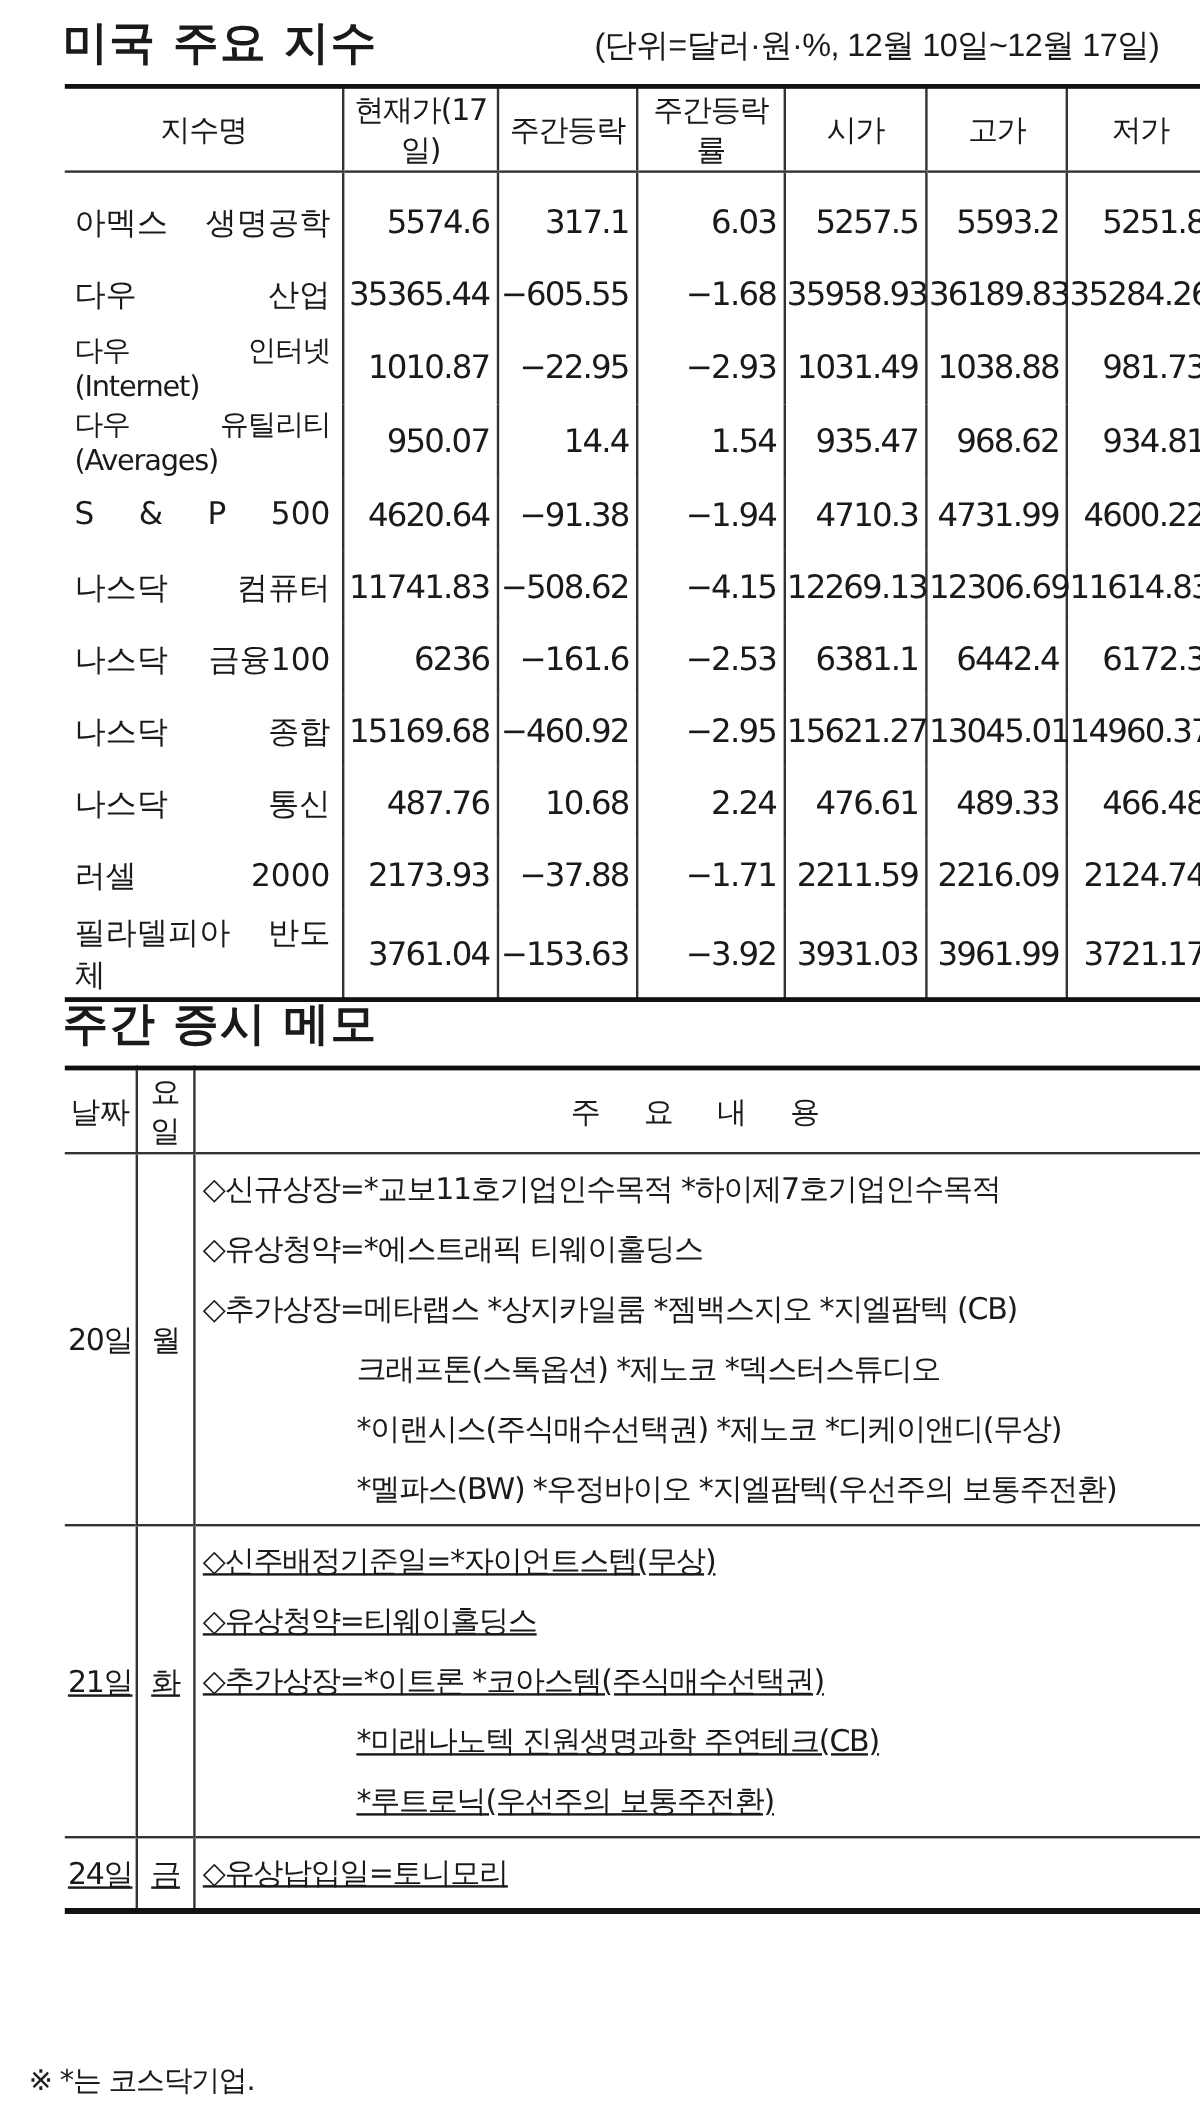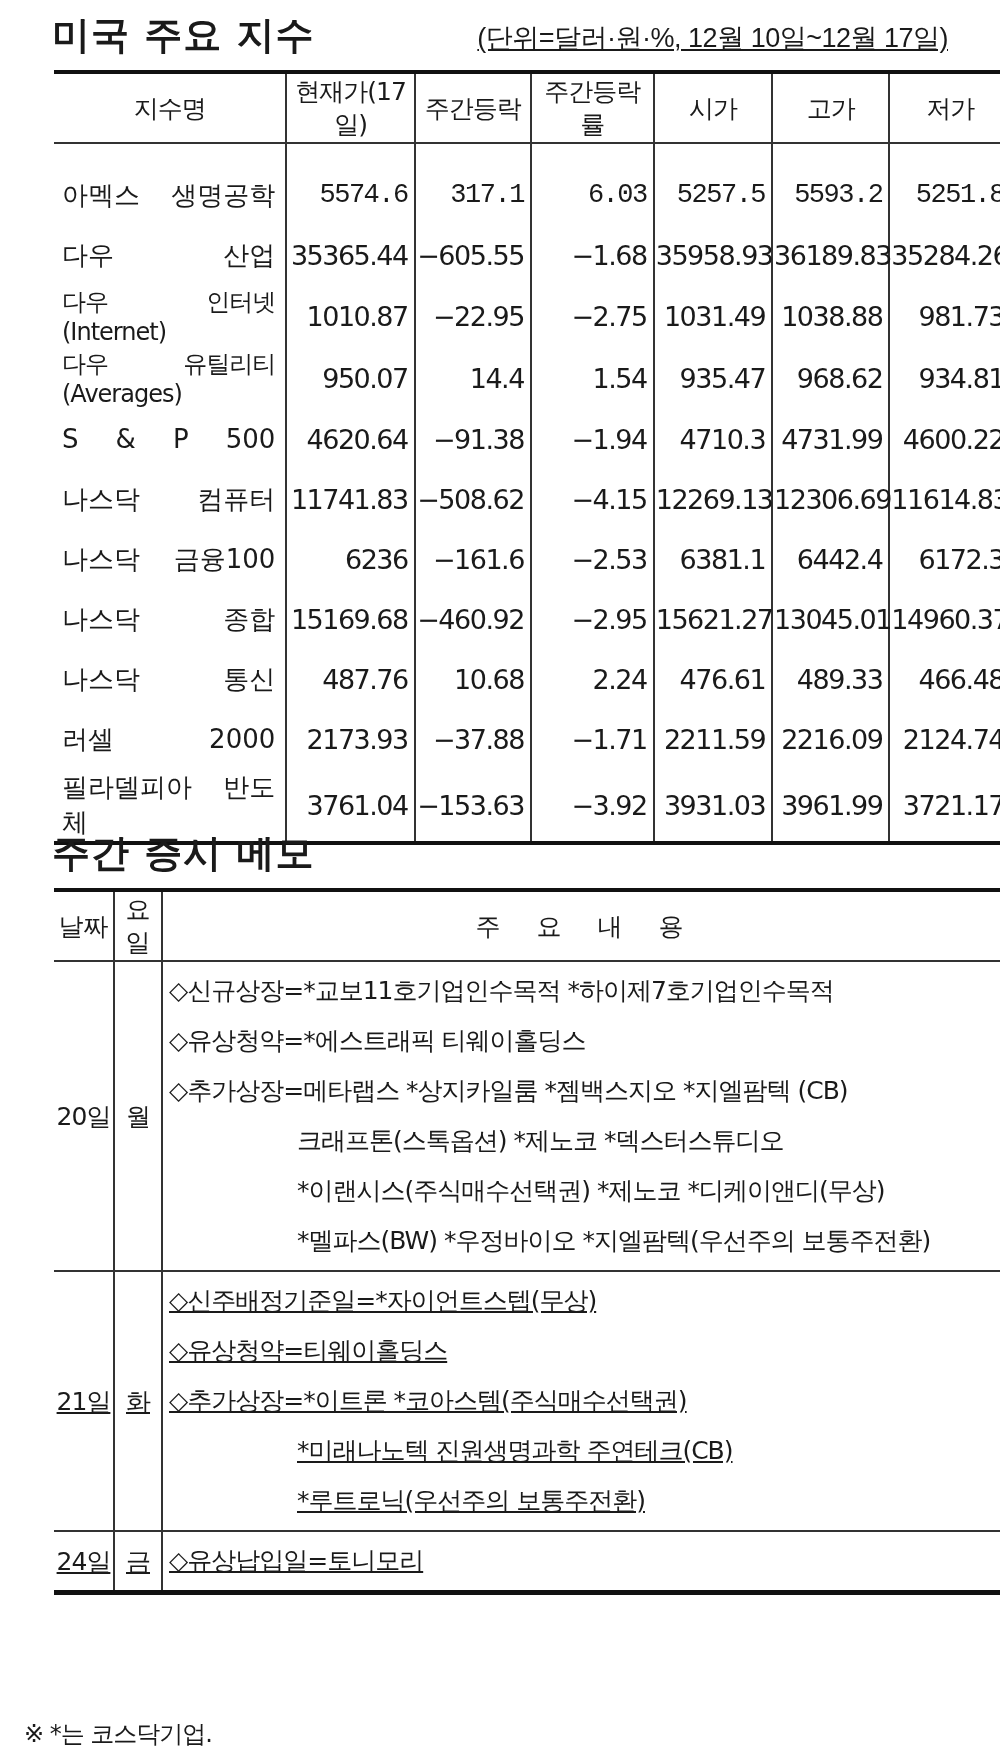--- a/index.html
+++ b/index.html
@@ -1,28 +1,28 @@
 <!DOCTYPE html>
 <html><head>
 <meta charset="utf-8">
 <style>
   html, body { margin:0; padding:0; background:#ffffff; }
   body { width:1000px; height:1759px; position:relative; overflow:hidden;
          font-family:"DejaVu Sans", "Liberation Sans", sans-serif; color:#1a1a1a; }
   .sec-title { position:absolute; left:24px; font-size:38px; font-weight:bold; letter-spacing:1px;margin-left:28px; }
-  .unit-note { position:absolute; right:52px; top:20px; font-size:27px; font-family:"Liberation Sans Narrow","Liberation Sans",sans-serif; letter-spacing:-0.5px;text-decoration:underline; }
+  .unit-note { position:absolute; right:34px; top:20px; font-size:27px; font-family:"Liberation Sans Narrow","Liberation Sans",sans-serif; letter-spacing:-0.5px; }
   table { border-collapse:collapse; position:absolute; left:18px; width:956px; table-layout:fixed;margin-left:36px; }
   
   #idx { top:70px; border-top:4px solid #111; border-bottom:4px solid #111; }
   #idx th { height:49px; font-size:25px; font-weight:normal; border-bottom:2px solid #333; letter-spacing:-1px; }
   #idx td { height:58px; font-size:27px; text-align:right; padding-right:6px; letter-spacing:-1.5px; }
   #idx th + th, #idx td + td { border-left:2px solid #333; }
   #idx td.name { text-align:justify; text-align-last:justify; padding-left:8px; padding-right:10px; letter-spacing:0; font-size:26px; }
   #idx td.name.tight { letter-spacing:-1px; font-size:24px; }
-  #idx tr.first td { padding-top:22px;font-family:Liberation Mono, monospace; }
+  #idx tr.first td { padding-top:12px; }
   
   #memo { top:888px; border-top:4px solid #111; border-bottom:5px solid #111; }
   #memo th { height:50px; font-size:25px; font-weight:normal; border-bottom:2px solid #333; }
   #memo th + th, #memo td + td { border-left:2px solid #333; }
   #memo tr.row + tr.row td { border-top:2px solid #333;text-decoration:underline; }
   #memo td { font-size:25px; vertical-align:middle; }
   #memo td.date, #memo td.dow { text-align:center; letter-spacing:-1px; }
   #memo td.content { padding:4px 0 4px 6px; }
   .line { height:50px; line-height:50px; white-space:nowrap; letter-spacing:-1px; }
   .line.indent { padding-left:128px; }
@@ -71,21 +71,21 @@
         <td>−605.55</td>
         <td>−1.68</td>
         <td>35958.93</td>
         <td>36189.83</td>
         <td>35284.26</td>
       </tr>
       <tr>
         <td class="name tight">다우 인터넷(Internet)</td>
         <td>1010.87</td>
         <td>−22.95</td>
-        <td>−2.75</td>
+        <td>−2.93</td>
         <td>1031.49</td>
         <td>1038.88</td>
         <td>981.73</td>
       </tr>
       <tr>
         <td class="name tight">다우 유틸리티(Averages)</td>
         <td>950.07</td>
         <td>14.4</td>
         <td>1.54</td>
         <td>935.47</td>

